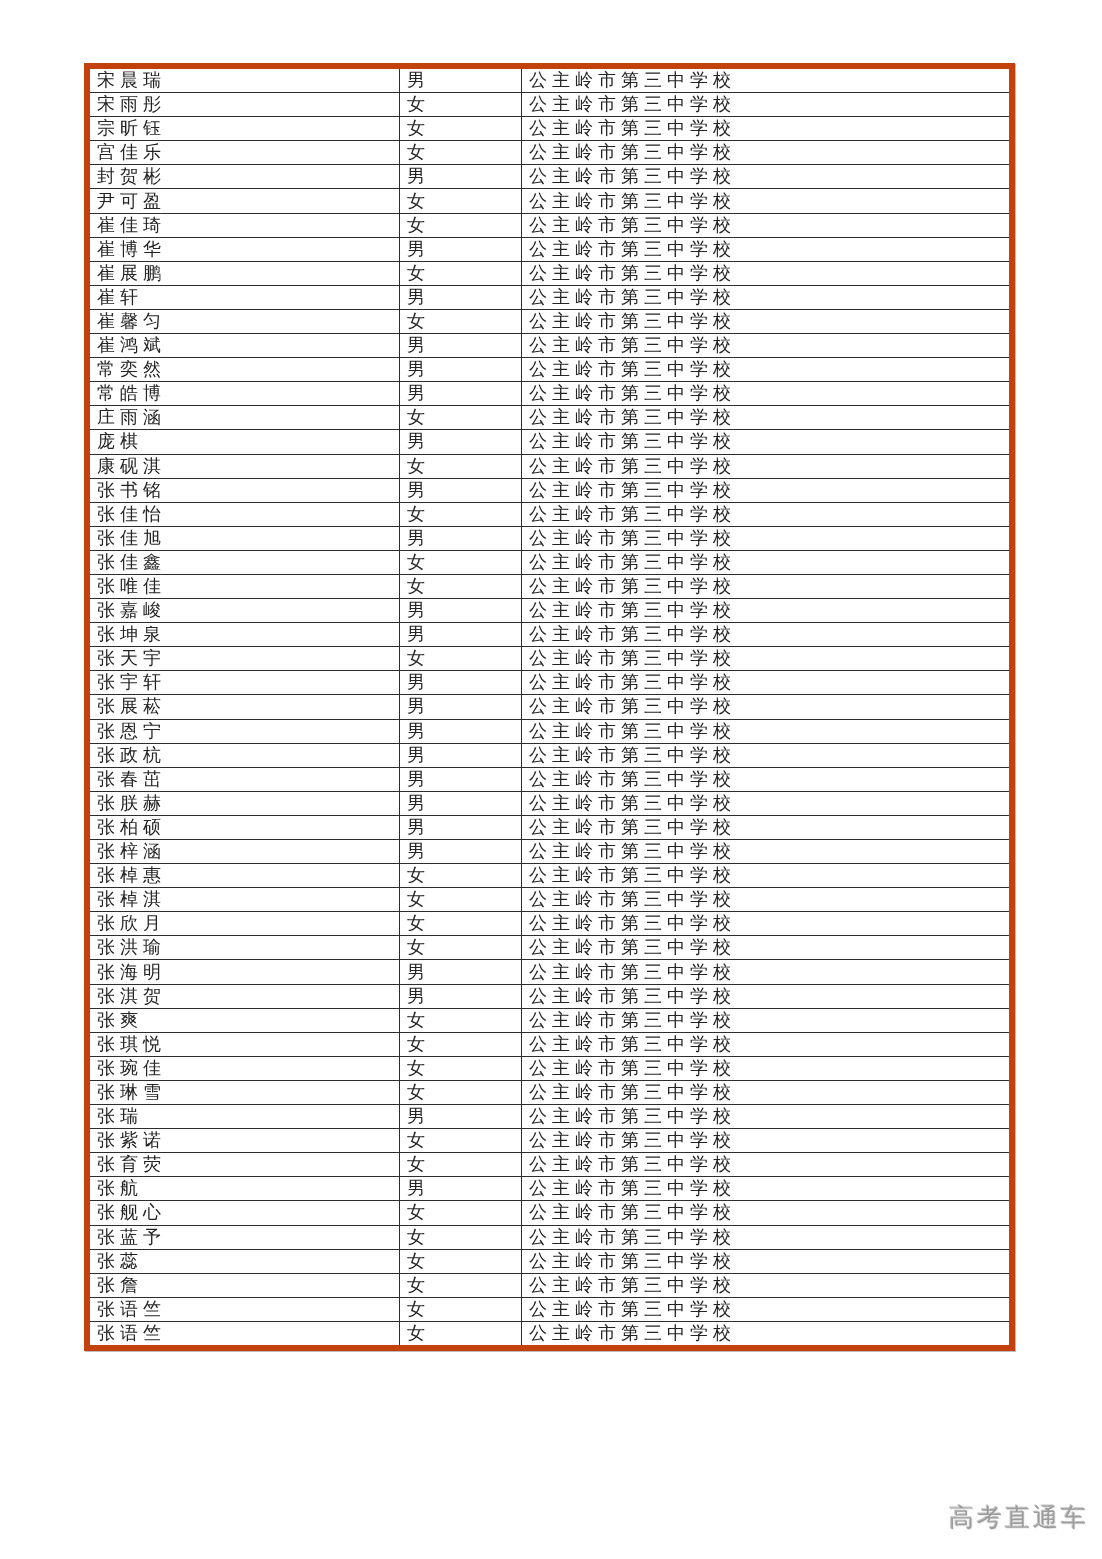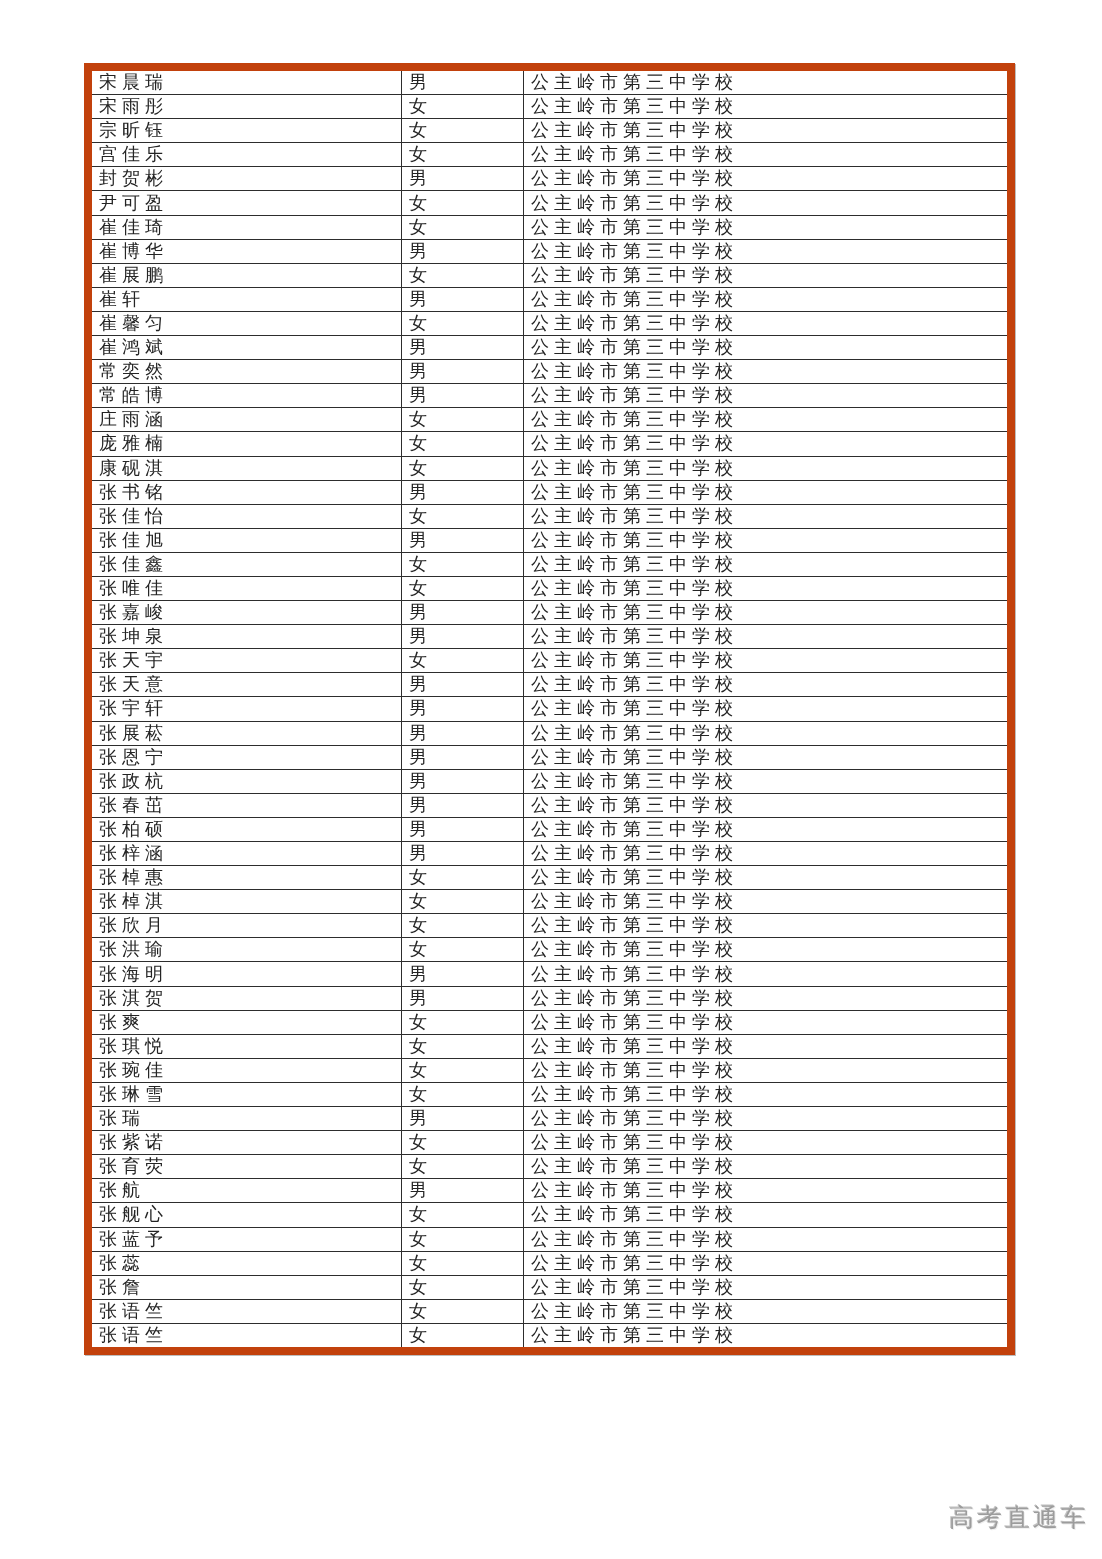--- a/index.html
+++ b/index.html
@@ -20,21 +20,21 @@
     width: 1102px; height: 1559px;
     background: #ffffff;
   }
   table.roster {
     position: absolute;
     left: 84px;
     top: 63px;
     width: 931px;
     border-collapse: collapse;
     table-layout: fixed;
-    border: 8px solid #c2410c;
+    border: 6px solid #c2410c;
     box-shadow: 1px 1px 0 #bdbdbd;
   }
   table.roster td {
     border: 1px solid #2d2d2d;
     height: 23.1px;
     line-height: 23px;
     font-size: 18px;
     letter-spacing: 5px;
     color: #242424;
     padding: 0 0 0 7px;
@@ -131,22 +131,22 @@
           <td class="col0">常皓博</td>
           <td class="col1">男</td>
           <td class="col2">公主岭市第三中学校</td>
         </tr>
         <tr>
           <td class="col0">庄雨涵</td>
           <td class="col1">女</td>
           <td class="col2">公主岭市第三中学校</td>
         </tr>
         <tr>
-          <td class="col0">庞雅楠</td>
-          <td class="col1">女</td>
+          <td class="col0">庞棋</td>
+          <td class="col1">男</td>
           <td class="col2">公主岭市第三中学校</td>
         </tr>
         <tr>
           <td class="col0">康砚淇</td>
           <td class="col1">女</td>
           <td class="col2">公主岭市第三中学校</td>
         </tr>
         <tr>
           <td class="col0">张书铭</td>
           <td class="col1">男</td>
@@ -181,25 +181,20 @@
           <td class="col0">张坤泉</td>
           <td class="col1">男</td>
           <td class="col2">公主岭市第三中学校</td>
         </tr>
         <tr>
           <td class="col0">张天宇</td>
           <td class="col1">女</td>
           <td class="col2">公主岭市第三中学校</td>
         </tr>
         <tr>
-          <td class="col0">张天意</td>
-          <td class="col1">男</td>
-          <td class="col2">公主岭市第三中学校</td>
-        </tr>
-        <tr>
           <td class="col0">张宇轩</td>
           <td class="col1">男</td>
           <td class="col2">公主岭市第三中学校</td>
         </tr>
         <tr>
           <td class="col0">张展菘</td>
           <td class="col1">男</td>
           <td class="col2">公主岭市第三中学校</td>
         </tr>
         <tr>
@@ -207,20 +202,25 @@
           <td class="col1">男</td>
           <td class="col2">公主岭市第三中学校</td>
         </tr>
         <tr>
           <td class="col0">张政杭</td>
           <td class="col1">男</td>
           <td class="col2">公主岭市第三中学校</td>
         </tr>
         <tr>
           <td class="col0">张春茁</td>
+          <td class="col1">男</td>
+          <td class="col2">公主岭市第三中学校</td>
+        </tr>
+        <tr>
+          <td class="col0">张朕赫</td>
           <td class="col1">男</td>
           <td class="col2">公主岭市第三中学校</td>
         </tr>
         <tr>
           <td class="col0">张柏硕</td>
           <td class="col1">男</td>
           <td class="col2">公主岭市第三中学校</td>
         </tr>
         <tr>
           <td class="col0">张梓涵</td>

